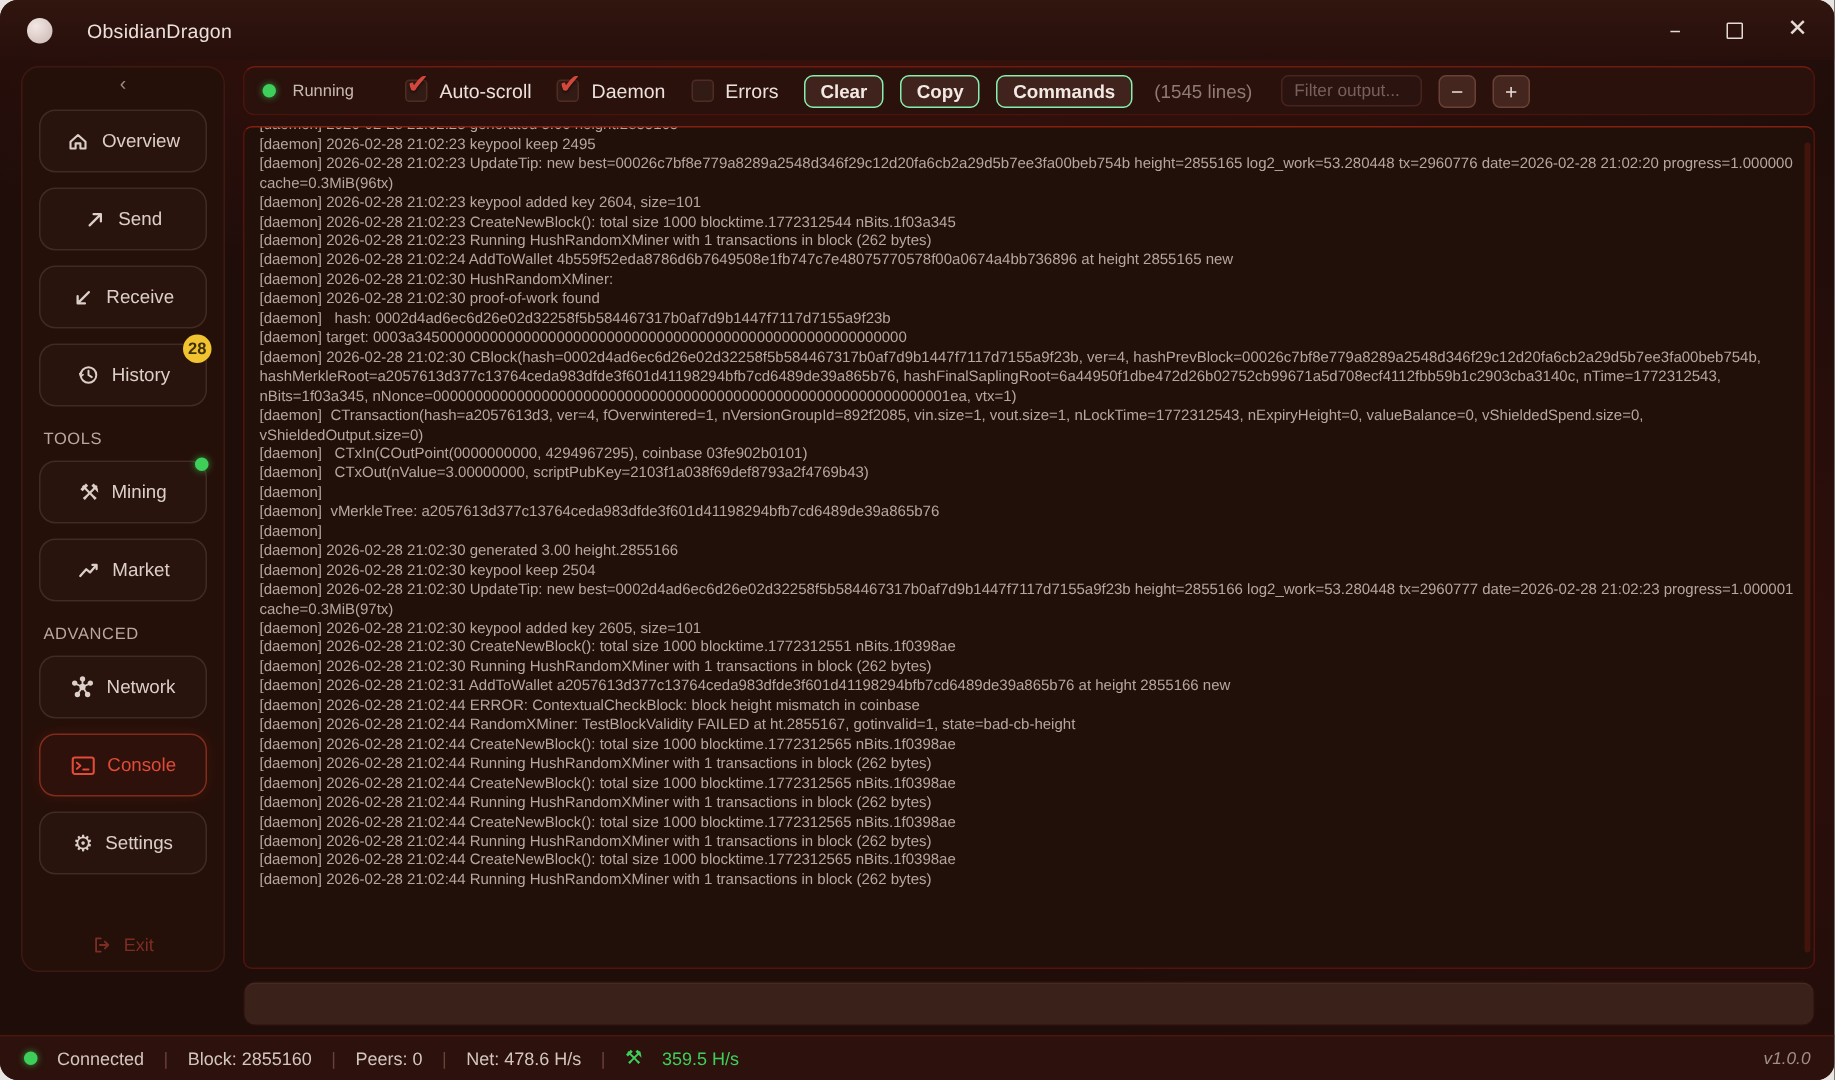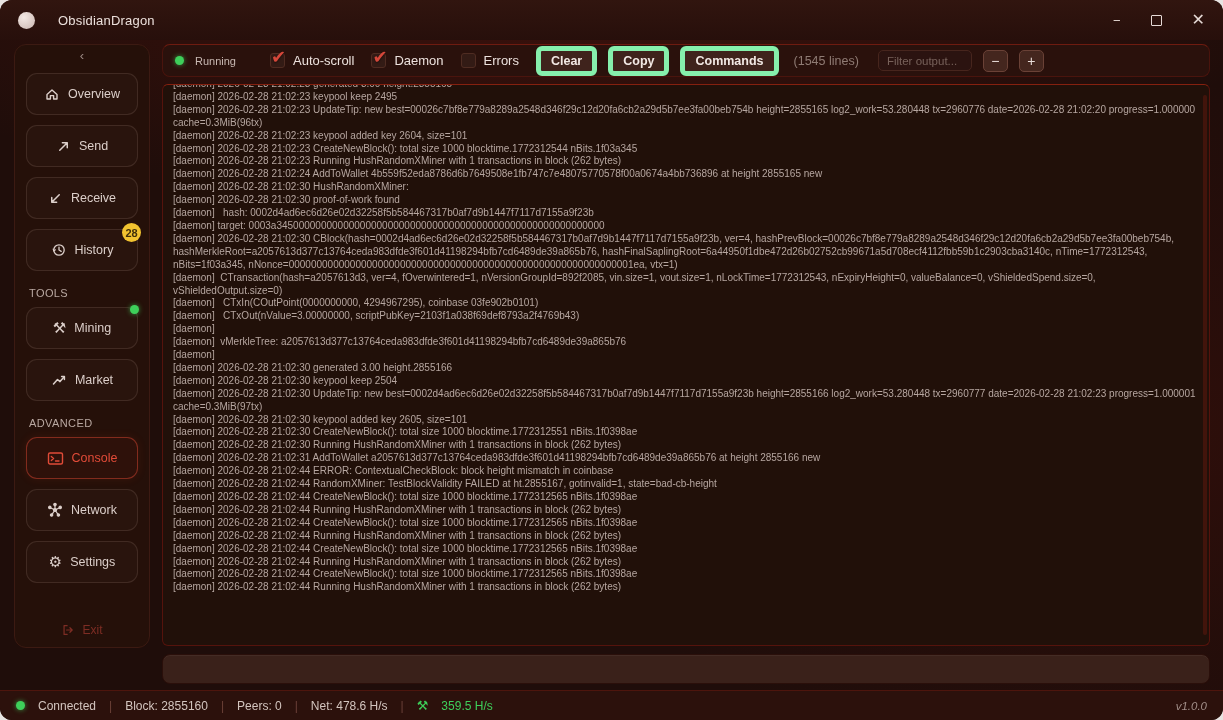--- a/index.html
+++ b/index.html
@@ -43,21 +43,21 @@
   
   .toolbar { position:absolute; left:162px; top:44px; width:1048px; height:33px;
     background:#2a110c; border:1px solid #4a140d; border-top-color:#6e1b10; border-radius:8px;
     display:flex; align-items:center; padding:0 12px; gap:11px; }
   .run-label { font-size:11px; color:#c9b9b3; margin-right:23px; }
   .chk { position:relative; display:flex; align-items:center; gap:8px; cursor:pointer; margin-right:6px; }
   .chk .box { position:relative; width:15px; height:15px; border-radius:3px; background:#331b15; border:1px solid #4f2c22; }
   .chk .mark { position:absolute; top:-8px; left:0px; font-size:18px; color:#d5473a; font-family:"DejaVu Sans",sans-serif; text-shadow:0 1px 2px rgba(0,0,0,0.5); }
   .chk .lbl { font-size:13px; color:#ece1dd;text-align:right; }
   .tb-btn { padding:3px 10px; font-size:12.5px; font-weight:600; color:#f2e8e4; background:#3f231c;
-    border:5px solid #86efac; border-radius:6px; cursor:pointer; font-family:inherit; }
+    border:1px solid #86efac; border-radius:6px; cursor:pointer; font-family:inherit; }
   .lines-count { font-size:12.5px; color:#8f7b74; margin:0 4px; }
   .filter { width:94px; height:21px; background:#2b1310; border:1px solid #47251d; border-radius:5px;
     color:#cbbcb6; font-size:11.5px; padding:0 8px; font-family:inherit; margin-left:4px; }
   .filter::placeholder { color:#77615a; }
   .sq-btn { width:25px; height:22px; display:flex; align-items:center; justify-content:center;
     background:#44261e; border:1px solid #6a4136; border-radius:5px; color:#e8dcd8; font-size:14px; cursor:pointer; }
   
   .console { position:absolute; left:162px; top:84px; width:1048px; height:562px;
     background:#211009; border:1px solid #55130c; border-top-color:#85200f; border-radius:6px;
     overflow:hidden; padding:0 10px 8px 10px; }
@@ -136,47 +136,47 @@
 
     <div class="side-btn">
       <svg class="icon" width="16" height="16" viewBox="0 0 16 16">
           <path d="M2.5 12 L6.5 7.5 L9 9.6 L13 5" fill="none" stroke="currentColor" stroke-width="1.5" stroke-linecap="round" stroke-linejoin="round"></path>
           <path d="M10.6 4.6 H13.4 V7.4" fill="none" stroke="currentColor" stroke-width="1.5" stroke-linecap="round" stroke-linejoin="round"></path>
         </svg>
       <span>Market</span>
     </div>
 
     <div class="section-label">ADVANCED</div>
-
-    <div class="side-btn active">
-      <svg class="icon" width="17" height="15" viewBox="0 0 17 15">
-          <rect x="1.5" y="2" width="14" height="11" rx="1.5" fill="none" stroke="currentColor" stroke-width="1.4"></rect>
-          <path d="M4.3 5.5 L6.6 7.5 L4.3 9.5" fill="none" stroke="currentColor" stroke-width="1.3" stroke-linecap="round" stroke-linejoin="round"></path>
-          <path d="M8.5 10 H12" fill="none" stroke="currentColor" stroke-width="1.3" stroke-linecap="round"></path>
-        </svg>
-      <span>Console</span>
-    </div>
 
     <div class="side-btn">
       <svg class="icon" width="16" height="16" viewBox="0 0 16 16">
           <g stroke="currentColor" stroke-width="1.2" fill="currentColor">
             <circle cx="8" cy="8" r="1.5"></circle>
             <line x1="8" y1="8" x2="8" y2="3"></line>
             <circle cx="8" cy="2.6" r="1.2"></circle>
             <line x1="8" y1="8" x2="12.6" y2="5.8"></line>
             <circle cx="13.2" cy="5.4" r="1.2"></circle>
             <line x1="8" y1="8" x2="11" y2="12.4"></line>
             <circle cx="11.4" cy="13" r="1.2"></circle>
             <line x1="8" y1="8" x2="5" y2="12.4"></line>
             <circle cx="4.6" cy="13" r="1.2"></circle>
             <line x1="8" y1="8" x2="3.4" y2="5.8"></line>
             <circle cx="2.8" cy="5.4" r="1.2"></circle>
           </g>
         </svg>
       <span>Network</span>
+    </div>
+
+    <div class="side-btn active">
+      <svg class="icon" width="17" height="15" viewBox="0 0 17 15">
+          <rect x="1.5" y="2" width="14" height="11" rx="1.5" fill="none" stroke="currentColor" stroke-width="1.4"></rect>
+          <path d="M4.3 5.5 L6.6 7.5 L4.3 9.5" fill="none" stroke="currentColor" stroke-width="1.3" stroke-linecap="round" stroke-linejoin="round"></path>
+          <path d="M8.5 10 H12" fill="none" stroke="currentColor" stroke-width="1.3" stroke-linecap="round"></path>
+        </svg>
+      <span>Console</span>
     </div>
 
     <div class="side-btn">
       <span class="glyph">⚙</span>
       <span>Settings</span>
     </div>
 
     <div class="exit-btn">
       <svg class="icon" width="14" height="14" viewBox="0 0 16 16">
           <path d="M7 3 H3.5 V13 H7" fill="none" stroke="currentColor" stroke-width="1.4" stroke-linecap="round" stroke-linejoin="round"></path>

